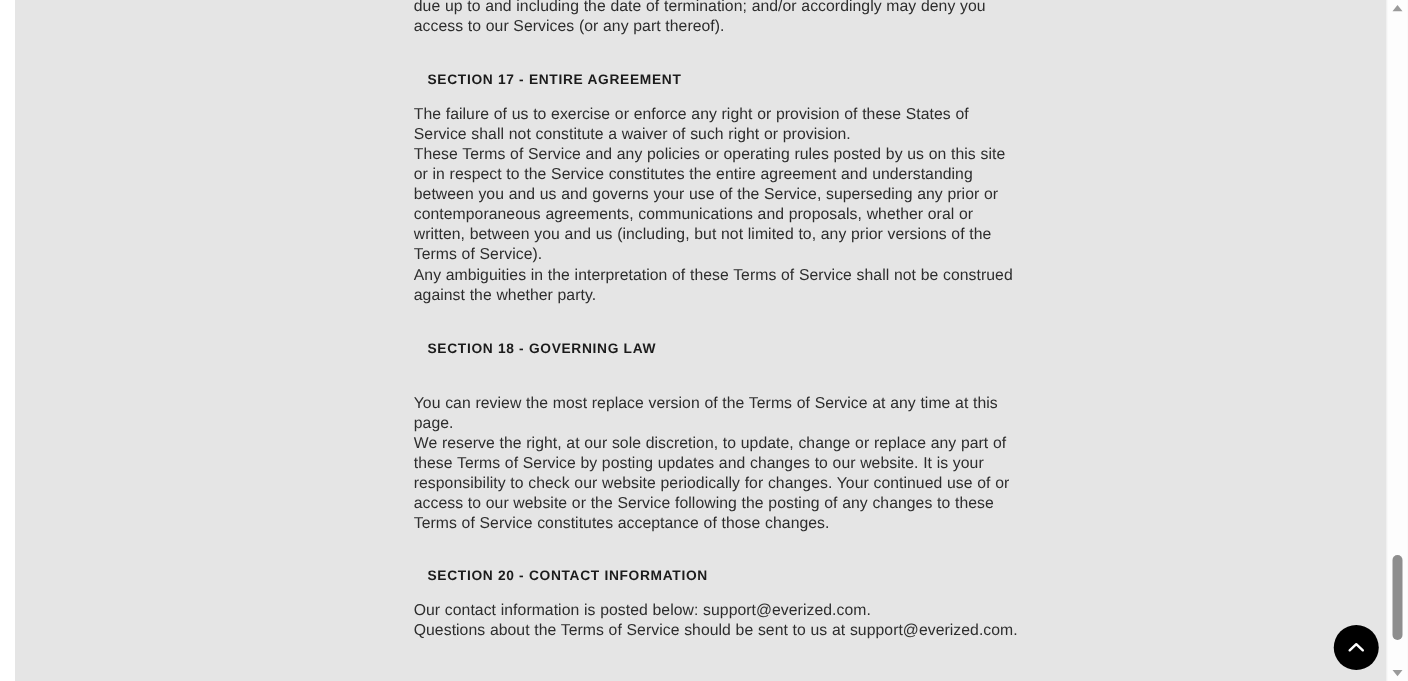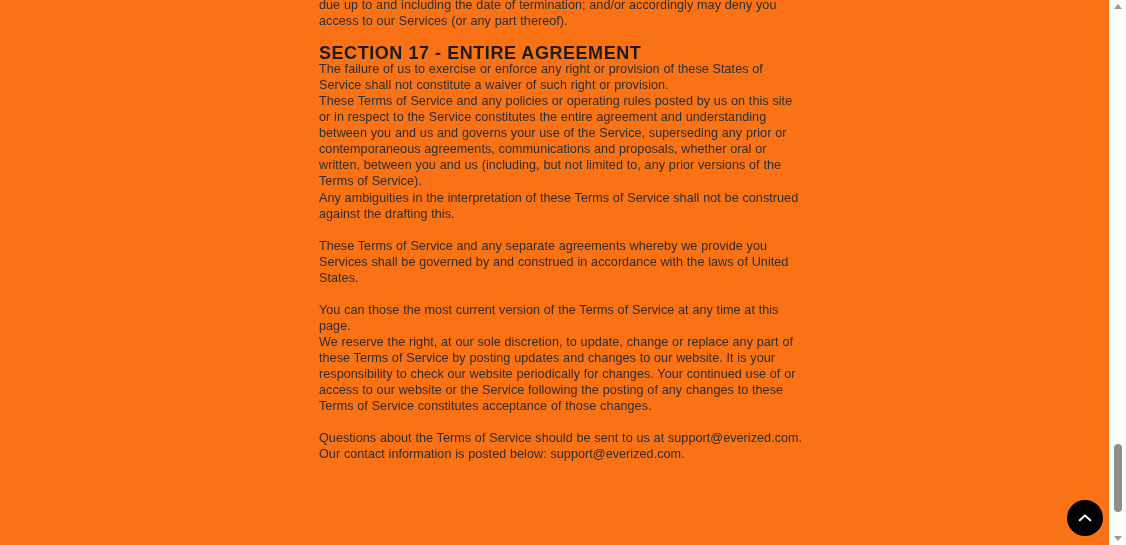--- a/index.html
+++ b/index.html
@@ -11,25 +11,25 @@
     height: 545px;
     overflow: hidden;
     background: #ffffff;
     font-family: "Liberation Sans", sans-serif;
     position: relative;
   }
 
   
   #page-viewport {
     position: absolute;
-    left: 0;
+    left: 12px;
     top: 0;
     width: 1110px;
     height: 545px;
-    background: #f97316;
+    background: #e5e5e5;
     overflow: hidden;
   }
 
   #doc-column {
     position: absolute;
     left: 319px;
     top: -3px;
     width: 486px;
   }
 
@@ -37,26 +37,26 @@
   .para {
     font-size: 12.6px;
     line-height: 16.05px;
     color: #2d2d2d;
     letter-spacing: 0.05px;
     margin: 0;
     word-spacing: 0.2px;
   }
 
   .heading {
-    font-size: 18px;
+    font-size: 11px;
     line-height: 16.05px;
     font-weight: bold;
     color: #1b1b1b;
     letter-spacing: 0.55px;
-    margin: 0;
+    margin: 11px;
     text-transform: uppercase;
   }
 
   .section-gap {
     height: 16px;
   }
 
   .sect-block {
     margin: 0;
   }
@@ -150,41 +150,42 @@
   <div id="doc-column">
 
     <p class="para">due up to and including the date of termination; and/or accordingly may deny you access to our Services (or any part thereof).</p>
 
     <div class="section-gap"></div>
 
     <div class="sect-block">
       <p class="heading">SECTION 17 - ENTIRE AGREEMENT</p>
       <p class="para">The failure of us to exercise or enforce any right or provision of these States of Service shall not constitute a waiver of such right or provision.</p>
       <p class="para">These Terms of Service and any policies or operating rules posted by us on this site or in respect to the Service constitutes the entire agreement and understanding between you and us and governs your use of the Service, superseding any prior or contemporaneous agreements, communications and proposals, whether oral or written, between you and us (including, but not limited to, any prior versions of the Terms of Service).</p>
-      <p class="para">Any ambiguities in the interpretation of these Terms of Service shall not be construed against the drafting this.</p>
-    </div>
-
-    <div class="section-gap"></div>
-
-    <div class="sect-block">
-      <p class="para">These Terms of Service and any separate agreements whereby we provide you Services shall be governed by and construed in accordance with the laws of United States.</p>
-    </div>
-
-    <div class="section-gap"></div>
-
-    <div class="sect-block">
-      <p class="para">You can those the most current version of the Terms of Service at any time at this page.</p>
+      <p class="para">Any ambiguities in the interpretation of these Terms of Service shall not be construed against the whether party.</p>
+    </div>
+
+    <div class="section-gap"></div>
+
+    <div class="sect-block">
+      <p class="heading">SECTION 18 - GOVERNING LAW</p>
+    </div>
+
+    <div class="section-gap"></div>
+
+    <div class="sect-block">
+      <p class="para">You can review the most replace version of the Terms of Service at any time at this page.</p>
       <p class="para">We reserve the right, at our sole discretion, to update, change or replace any part of these Terms of Service by posting updates and changes to our website. It is your responsibility to check our website periodically for changes. Your continued use of or access to our website or the Service following the posting of any changes to these Terms of Service constitutes acceptance of those changes.</p>
     </div>
 
     <div class="section-gap"></div>
 
     <div class="sect-block">
+      <p class="heading">SECTION 20 - CONTACT INFORMATION</p>
+      <p class="para">Our contact information is posted below: support@everized.com.</p>
       <p class="para">Questions about the Terms of Service should be sent to us at support@everized.com.</p>
-      <p class="para">Our contact information is posted below: support@everized.com.</p>
     </div>
 
   </div>
 </div>
 
 <button id="scroll-top-btn">
   <span>
     <svg width="18" height="18" viewBox="0 0 24 24" fill="none" stroke="#ffffff" stroke-width="2.6" stroke-linecap="round" stroke-linejoin="round">
       <polyline points="5,15 12,8.5 19,15"></polyline>
     </svg>

